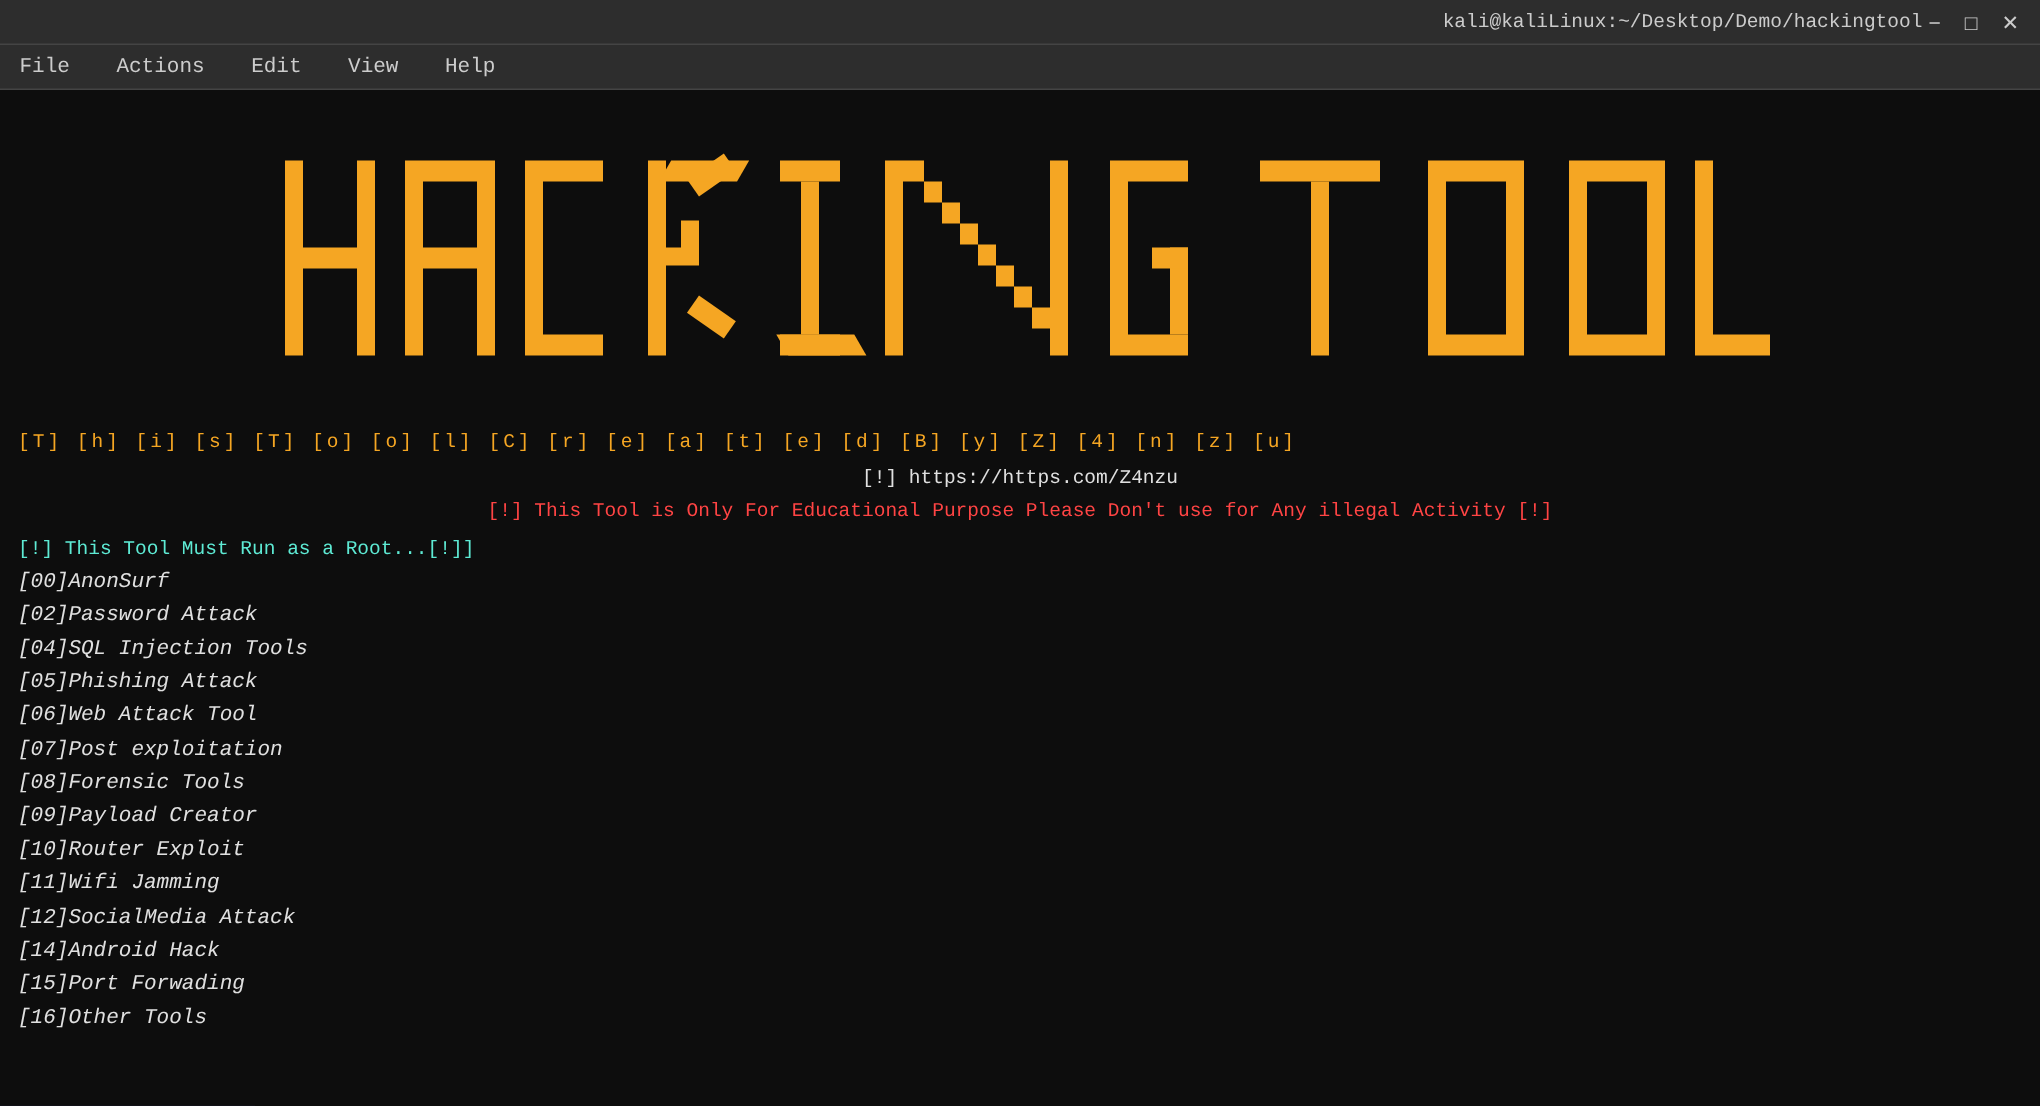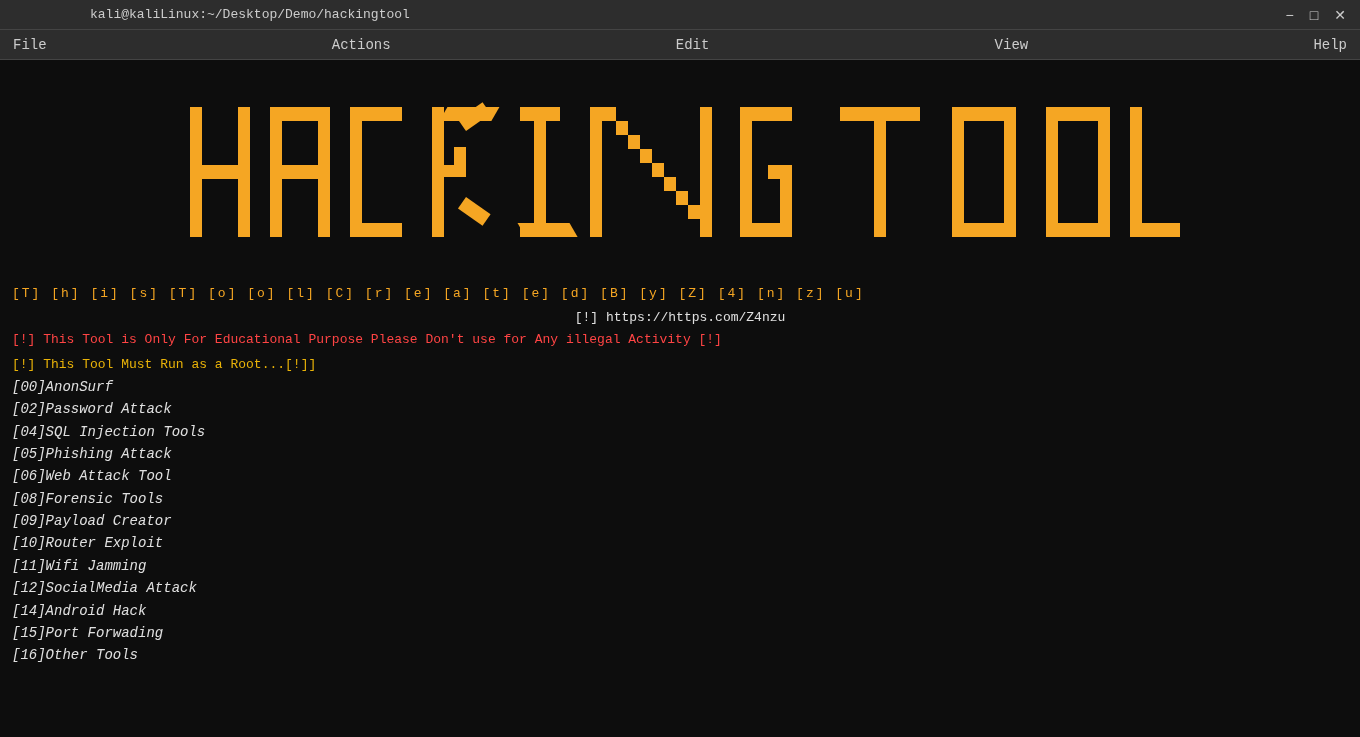--- a/index.html
+++ b/index.html
@@ -22,21 +22,21 @@
       align-items: center;
       justify-content: space-between;
       padding: 0 10px;
       border-bottom: 1px solid #444;
     }
 
     #title-text {
       color: #ccc;
       font-size: 13px;
       flex: 1;
-      text-align: left;
+      text-align: right;
     }
 
     #window-controls {
       display: flex;
       gap: 8px;
     }
 
     .win-btn {
       color: #ccc;
       font-size: 14px;
@@ -48,21 +48,20 @@
 
     
     #menu-bar {
       background: #2d2d2d;
       height: 30px;
       display: flex;
       align-items: center;
       padding: 0 5px;
       border-bottom: 1px solid #444;
       gap: 15px;
-      justify-content: space-between;
     }
 
     .menu-item {
       color: #ccc;
       font-size: 14px;
       cursor: pointer;
       padding: 2px 8px;
     }
 
     
@@ -88,26 +87,27 @@
 
     .github-link {
       color: #e0e0e0;
       text-align: center;
       font-size: 13px;
       margin: 4px 0;
     }
 
     .warning-text {
       color: #ff4444;
+      text-align: center;
       font-size: 13px;
       margin: 3px 0;
     }
 
     .must-root {
-      color: #eab308;
+      color: #5eead4;
       font-size: 13px;
       margin: 6px 0 2px 0;
     }
 
     .menu-list {
       color: #e0e0e0;
       font-size: 14px;
       line-height: 1.6;
     }
 
@@ -238,20 +238,21 @@
   <div class="warning-text">[!] This Tool is Only For Educational Purpose Please Don't use for Any illegal Activity [!]</div>
 
   <div class="must-root">[!] This Tool Must Run as a Root...[!]]</div>
 
   <div class="menu-list" id="menu-list-container">
   <span class="item">[00]AnonSurf</span>
       <span class="item">[02]Password Attack</span>
       <span class="item">[04]SQL Injection Tools</span>
       <span class="item">[05]Phishing Attack</span>
       <span class="item">[06]Web Attack Tool</span>
+      <span class="item">[07]Post exploitation</span>
       <span class="item">[08]Forensic Tools</span>
       <span class="item">[09]Payload Creator</span>
       <span class="item">[10]Router Exploit</span>
       <span class="item">[11]Wifi Jamming</span>
       <span class="item">[12]SocialMedia Attack</span>
       <span class="item">[14]Android Hack</span>
       <span class="item">[15]Port Forwading</span>
       <span class="item">[16]Other Tools</span>
     </div>
 

